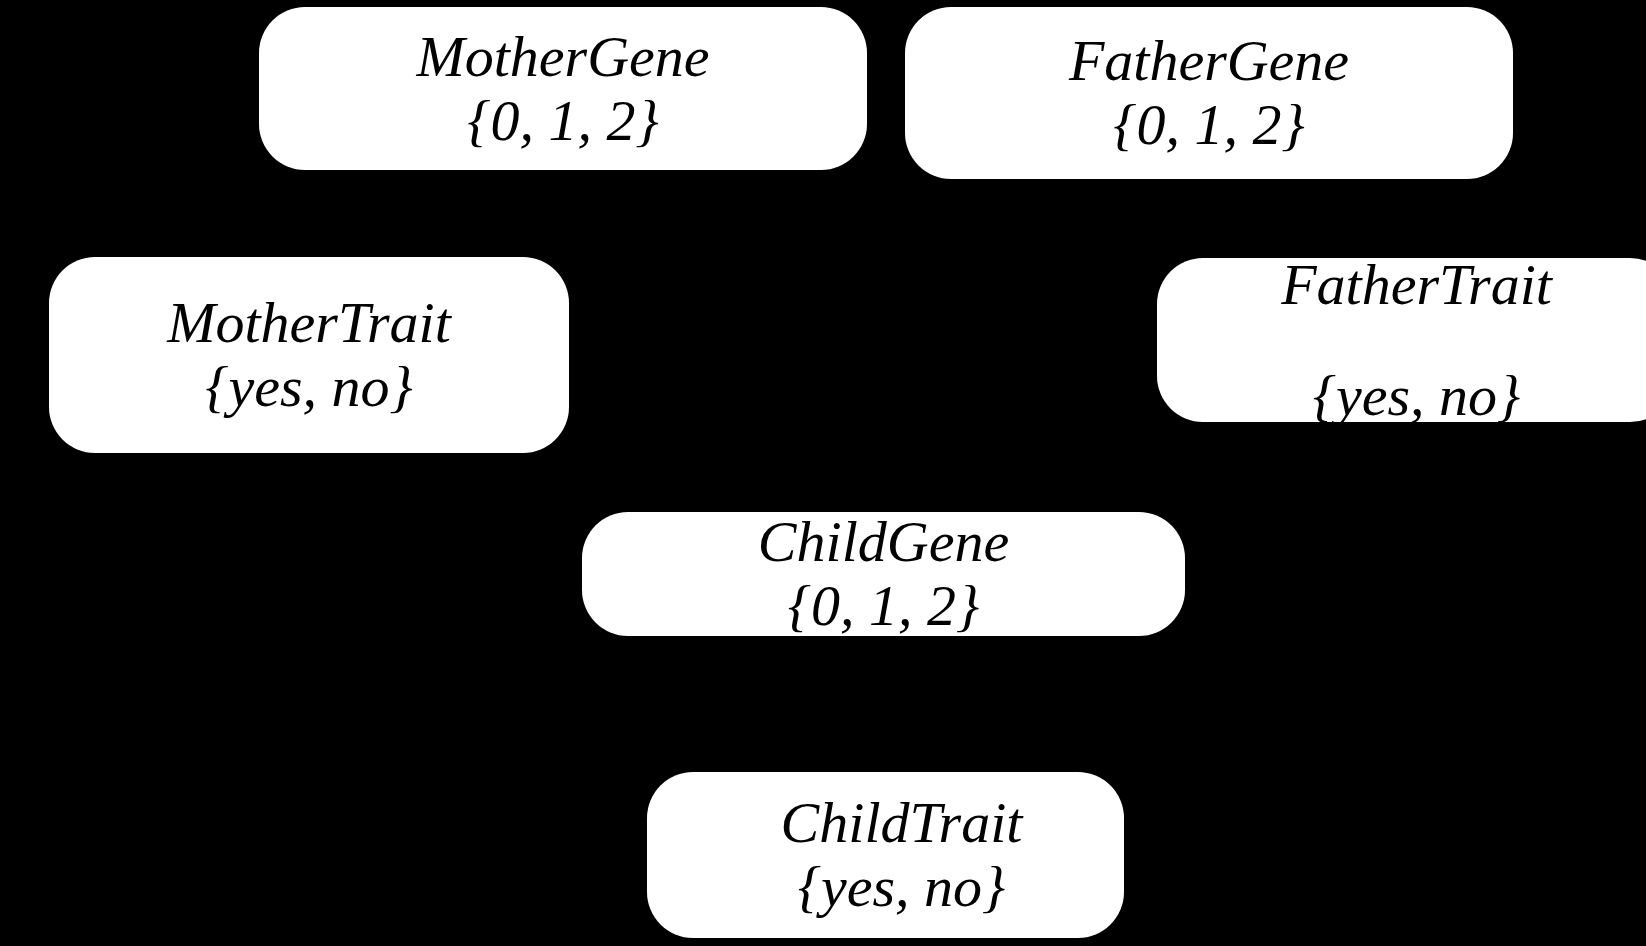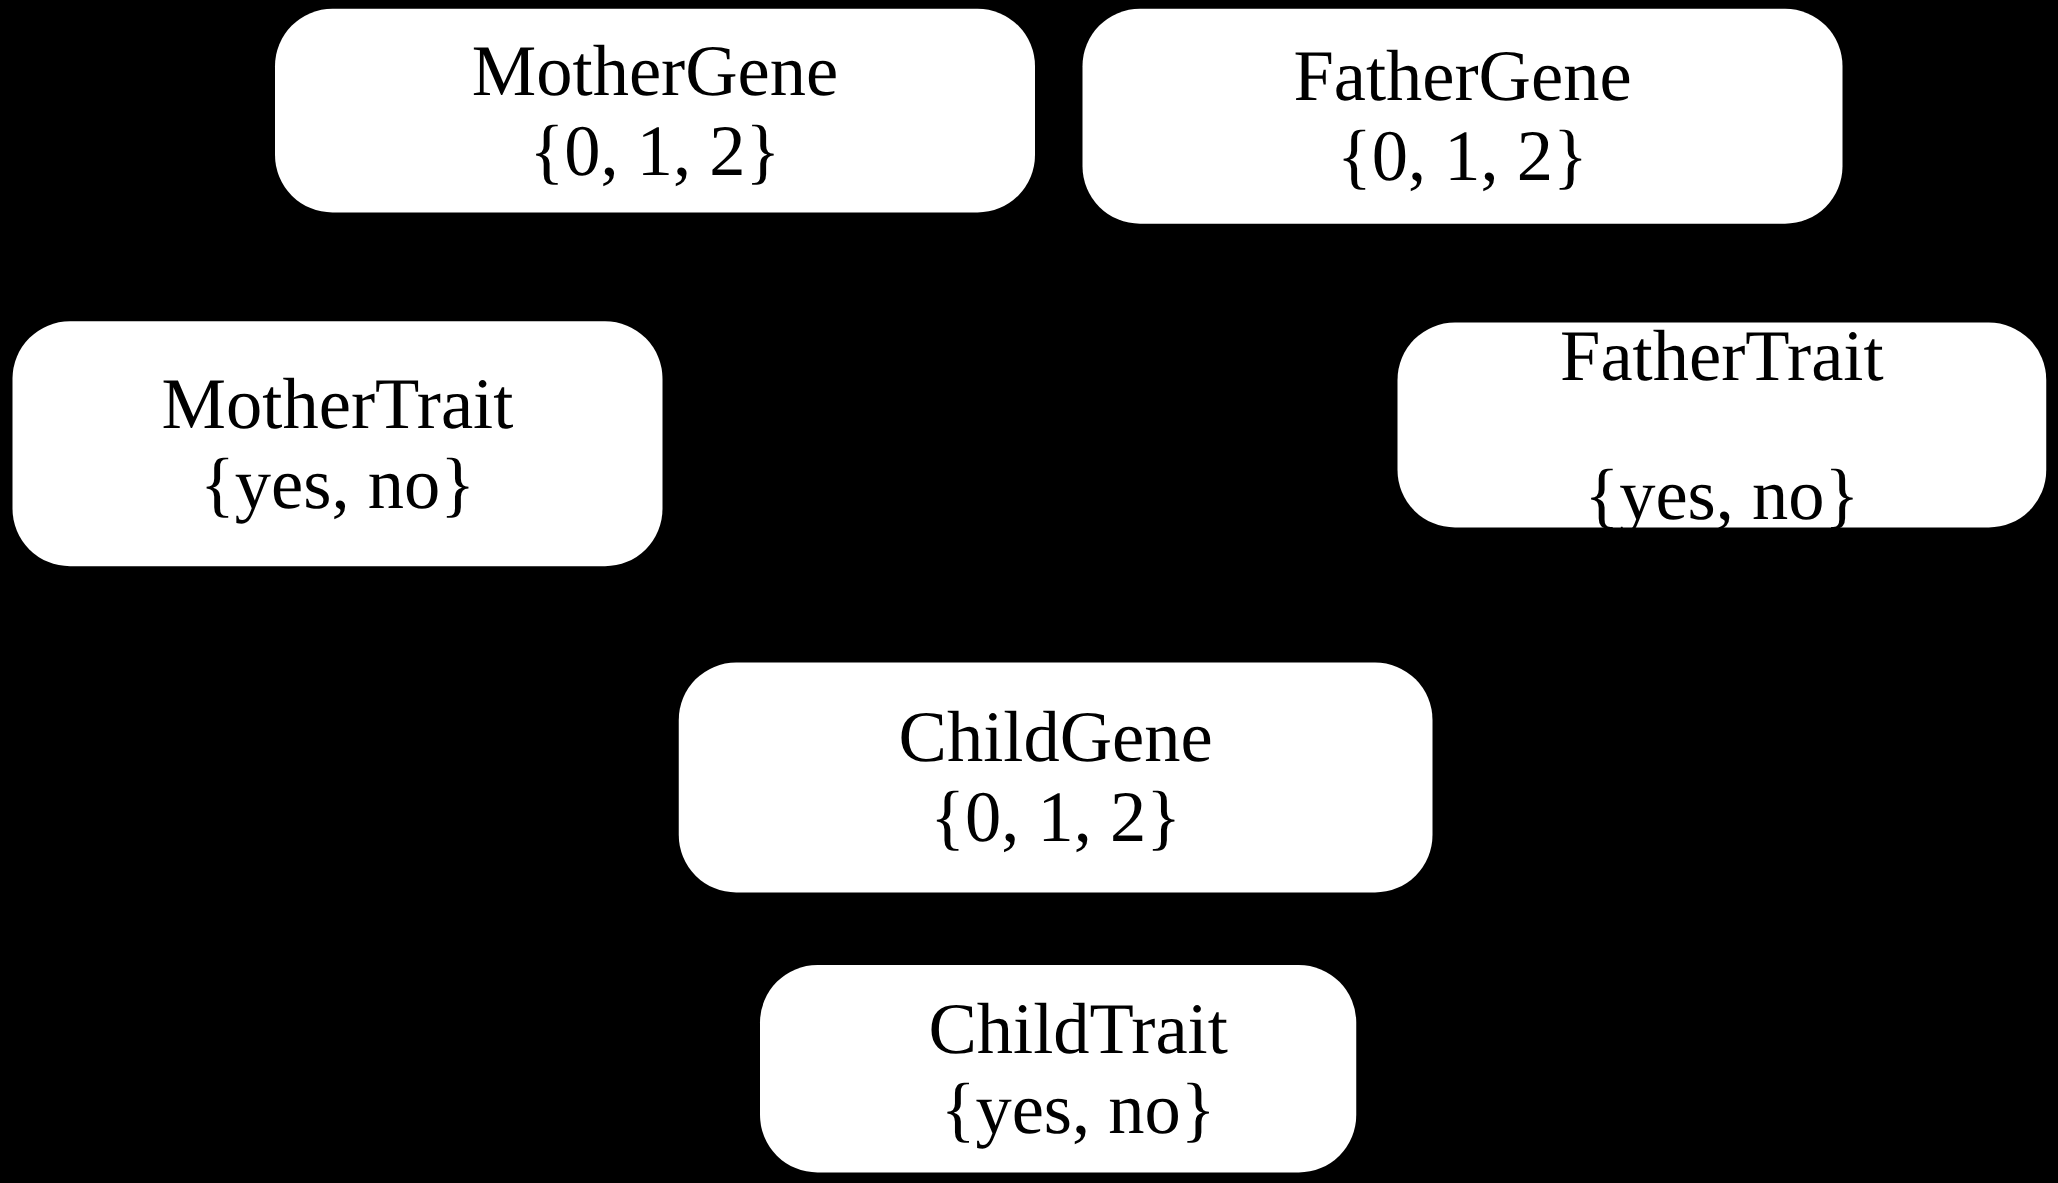--- a/index.html
+++ b/index.html
@@ -18,33 +18,35 @@
   .node {
     position: absolute;
     background: #ffffff;
     border-radius: 46px;
     display: flex;
     flex-direction: column;
     align-items: center;
     justify-content: center;
     text-align: center;
     color: #000000;
+    font-style: italic;
     font-size: 58px;
     line-height: 1.1;
     box-sizing: border-box;
+    margin-left: 39px;
   }
   .node-name, .node-domain {
     white-space: nowrap;
   }
   
   #node-mother-gene  { left: 220px;  top: 7px;   width: 608px; height: 163px; }
   #node-father-gene  { left: 866px;  top: 7px;   width: 608px; height: 172px; }
   #node-mother-trait { left: 10px;   top: 257px; width: 520px; height: 196px; }
   #node-father-trait { left: 1118px; top: 258px; width: 519px; height: 164px; gap: 47px; }
-  #node-child-gene   { left: 543px;  top: 530px; width: 603px; height: 184px; text-align: right; }
+  #node-child-gene   { left: 543px;  top: 512px; width: 603px; height: 124px; text-align: right; }
   #node-child-trait  { left: 608px;  top: 772px; width: 477px; height: 166px; padding-left: 32px; }
 </style>
 </head>
 <body>
 
 <div id="canvas">
 
   <div class="node" id="node-mother-gene">
     <div class="node-name">MotherGene</div>
     <div class="node-domain">{0, 1, 2}</div>

